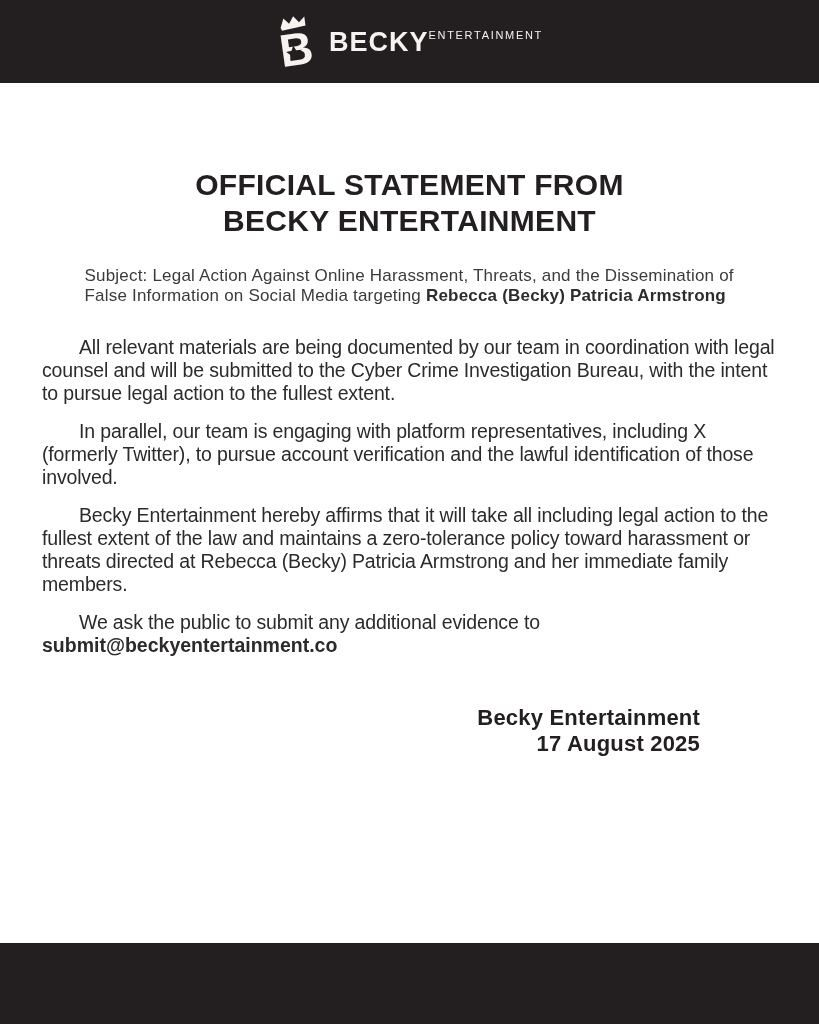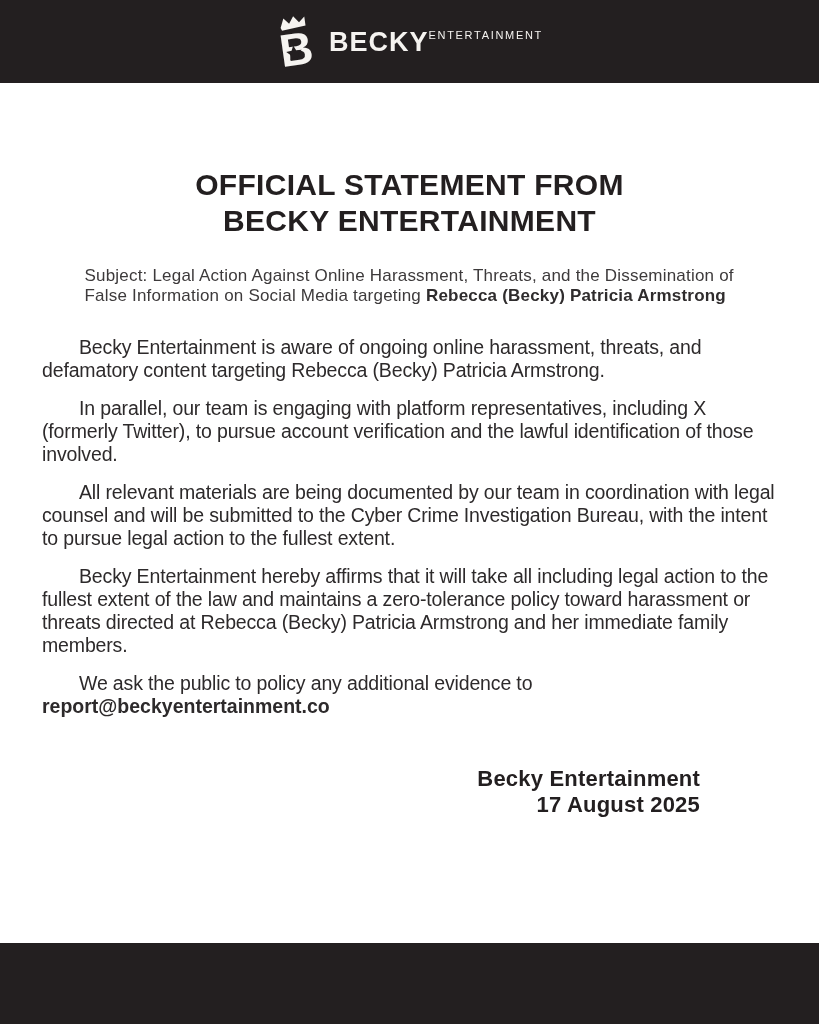--- a/index.html
+++ b/index.html
@@ -127,25 +127,24 @@
   <main class="content">
 
     <h1 class="title">
       <span>OFFICIAL STATEMENT FROM</span><br>
       <span>BECKY ENTERTAINMENT</span>
     </h1>
 
     <p class="subject"><span>Subject: Legal Action Against Online Harassment, Threats, and the Dissemination of False Information on Social Media targeting </span><b>Rebecca (Becky) Patricia Armstrong</b></p>
 
     <div class="body-text">
-      <p class="para">Becky Entertainment is aware of ongoing online harassment, threats, and defamatory content targeting Rebecca (Becky) Patricia Armstrong.</p>
+      <p class="para">All relevant materials are being documented by our team in coordination with legal counsel and will be submitted to the Cyber Crime Investigation Bureau, with the intent to pursue legal action to the fullest extent.</p>
       <p class="para">In parallel, our team is engaging with platform representatives, including X (formerly Twitter), to pursue account verification and the lawful identification of those involved.</p>
-      <p class="para">All relevant materials are being documented by our team in coordination with legal counsel and will be submitted to the Cyber Crime Investigation Bureau, with the intent to pursue legal action to the fullest extent.</p>
       <p class="para">Becky Entertainment hereby affirms that it will take all including legal action to the fullest extent of the law and maintains a zero-tolerance policy toward harassment or threats directed at Rebecca (Becky) Patricia Armstrong and her immediate family members.</p>
-      <p class="para"><span>We ask the public to policy any additional evidence to </span><b>report@beckyentertainment.co</b></p>
+      <p class="para"><span>We ask the public to submit any additional evidence to </span><b>submit@beckyentertainment.co</b></p>
     </div>
 
     <div class="signature">
       <span>Becky Entertainment</span><br>
       <span>17 August 2025</span>
     </div>
 
   </main>
 
   <footer class="bottombar"></footer>

